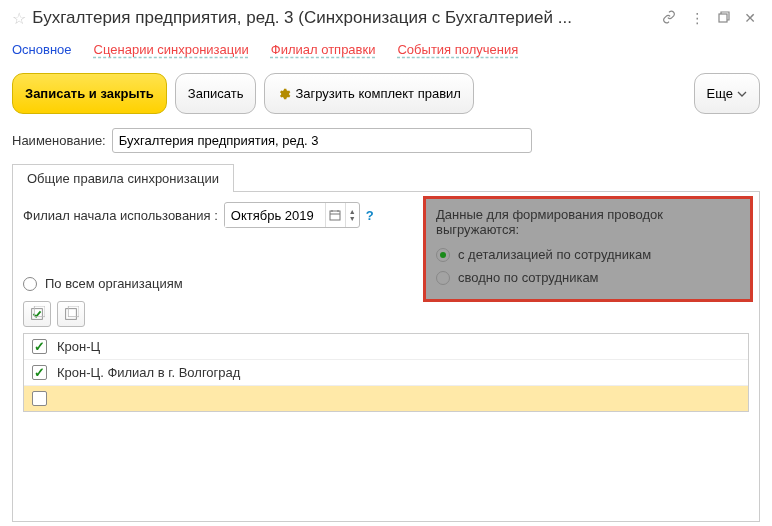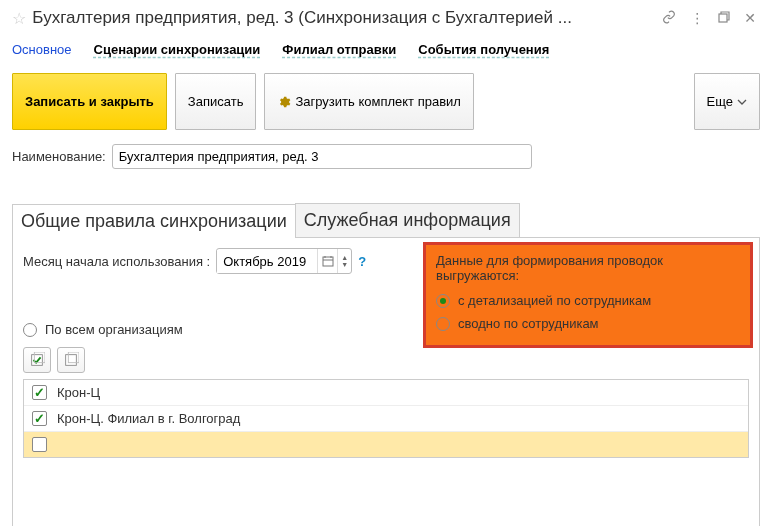--- a/index.html
+++ b/index.html
@@ -39,41 +39,40 @@
     cursor: pointer;
     padding: 0 4px;
   }
   .navbar {
     display: flex;
     gap: 22px;
     padding: 6px 0 10px 0;
     font-size: 13px;
   }
   .navbar .nav-item {
-    color: #000000;
+    color: #ef4444;
     text-decoration: underline dashed #9cc;
     text-underline-offset: 3px;
     cursor: pointer;
-    font-weight: bold;
   }
   .navbar .nav-item.active {
     color: #1d4ed8;
     text-decoration: none;
     font-weight: normal;
   }
   .toolbar {
     display: flex;
     gap: 8px;
     padding: 6px 0 10px 0;
   }
   .btn {
     border: 1px solid #bbb;
     background: linear-gradient(#fff,#f0f0f0);
-    border-radius: 1px;
-    padding: 20px 12px;
+    border-radius: 11px;
+    padding: 12px 12px;
     font-size: 13px;
     cursor: pointer;
     display: inline-flex;
     align-items: center;
     gap: 4px;
   }
   .btn.yellow {
     background: linear-gradient(#ffe34d,#ffd100);
     border-color: #d6b600;
     font-weight: bold;
@@ -98,27 +97,26 @@
     background: #fff;
   }
   
   .tabbar {
     display: flex;
     border-bottom: 1px solid #ccc;
   }
   .tab {
     border: 1px solid #ccc;
     border-bottom: none;
-    padding: 6px 8px;
-    font-size: 18px;
+    padding: 6px 14px;
+    font-size: 13px;
     cursor: pointer;
     background: #f3f3f3;
     position: relative;
     margin-right: -1px;
-    margin-top: 24px;
   }
   .tab.active {
     background: #fff;
     top: 1px;
   }
   .panel-body {
     border: 1px solid #ccc;
     border-top: none;
     padding: 10px;
     min-height: 330px;
@@ -162,21 +160,21 @@
     cursor: pointer;
   }
 
   .highlight-box {
     position: absolute;
     top: 4px;
     right: 6px;
     border: 3px solid #d43c2c;
     padding: 8px 40px 10px 10px;
     width: 330px;
-    background: #f97316;
+    background: #a3a3a3;
   }
   .highlight-box .hl-title {
     margin-bottom: 6px;
   }
   .radio-row {
     display: flex;
     align-items: center;
     gap: 8px;
     padding: 4px 0;
     cursor: pointer;
@@ -306,26 +304,25 @@
     </button>
   </div>
 
   <div class="field-row">
     <span class="field-label">Наименование:</span>
     <input class="field-input" value="Бухгалтерия предприятия, ред. 3" style="">
   </div>
 
   <div class="tabbar">
     <div class="tab active">Общие правила синхронизации</div>
-    <div class="tab">Служебная информация</div>
   </div>
 
   <div class="panel-body">
     <div class="row-month">
-      <span class="field-label">Месяц начала использования :</span>
+      <span class="field-label">Филиал начала использования :</span>
       <div class="date-box">
         <input value="Октябрь 2019" style="">
         <span class="cal-btn">
           <svg width="12" height="12" viewBox="0 0 12 12" fill="none" stroke="#777" stroke-width="1">
               <rect x="1" y="2" width="10" height="9"></rect>
               <path d="M1 5h10M3 1v2M9 1v2"></path>
             </svg>
         </span>
         <span class="spin-btn">
           <span class="spin-arrow">▲</span>

